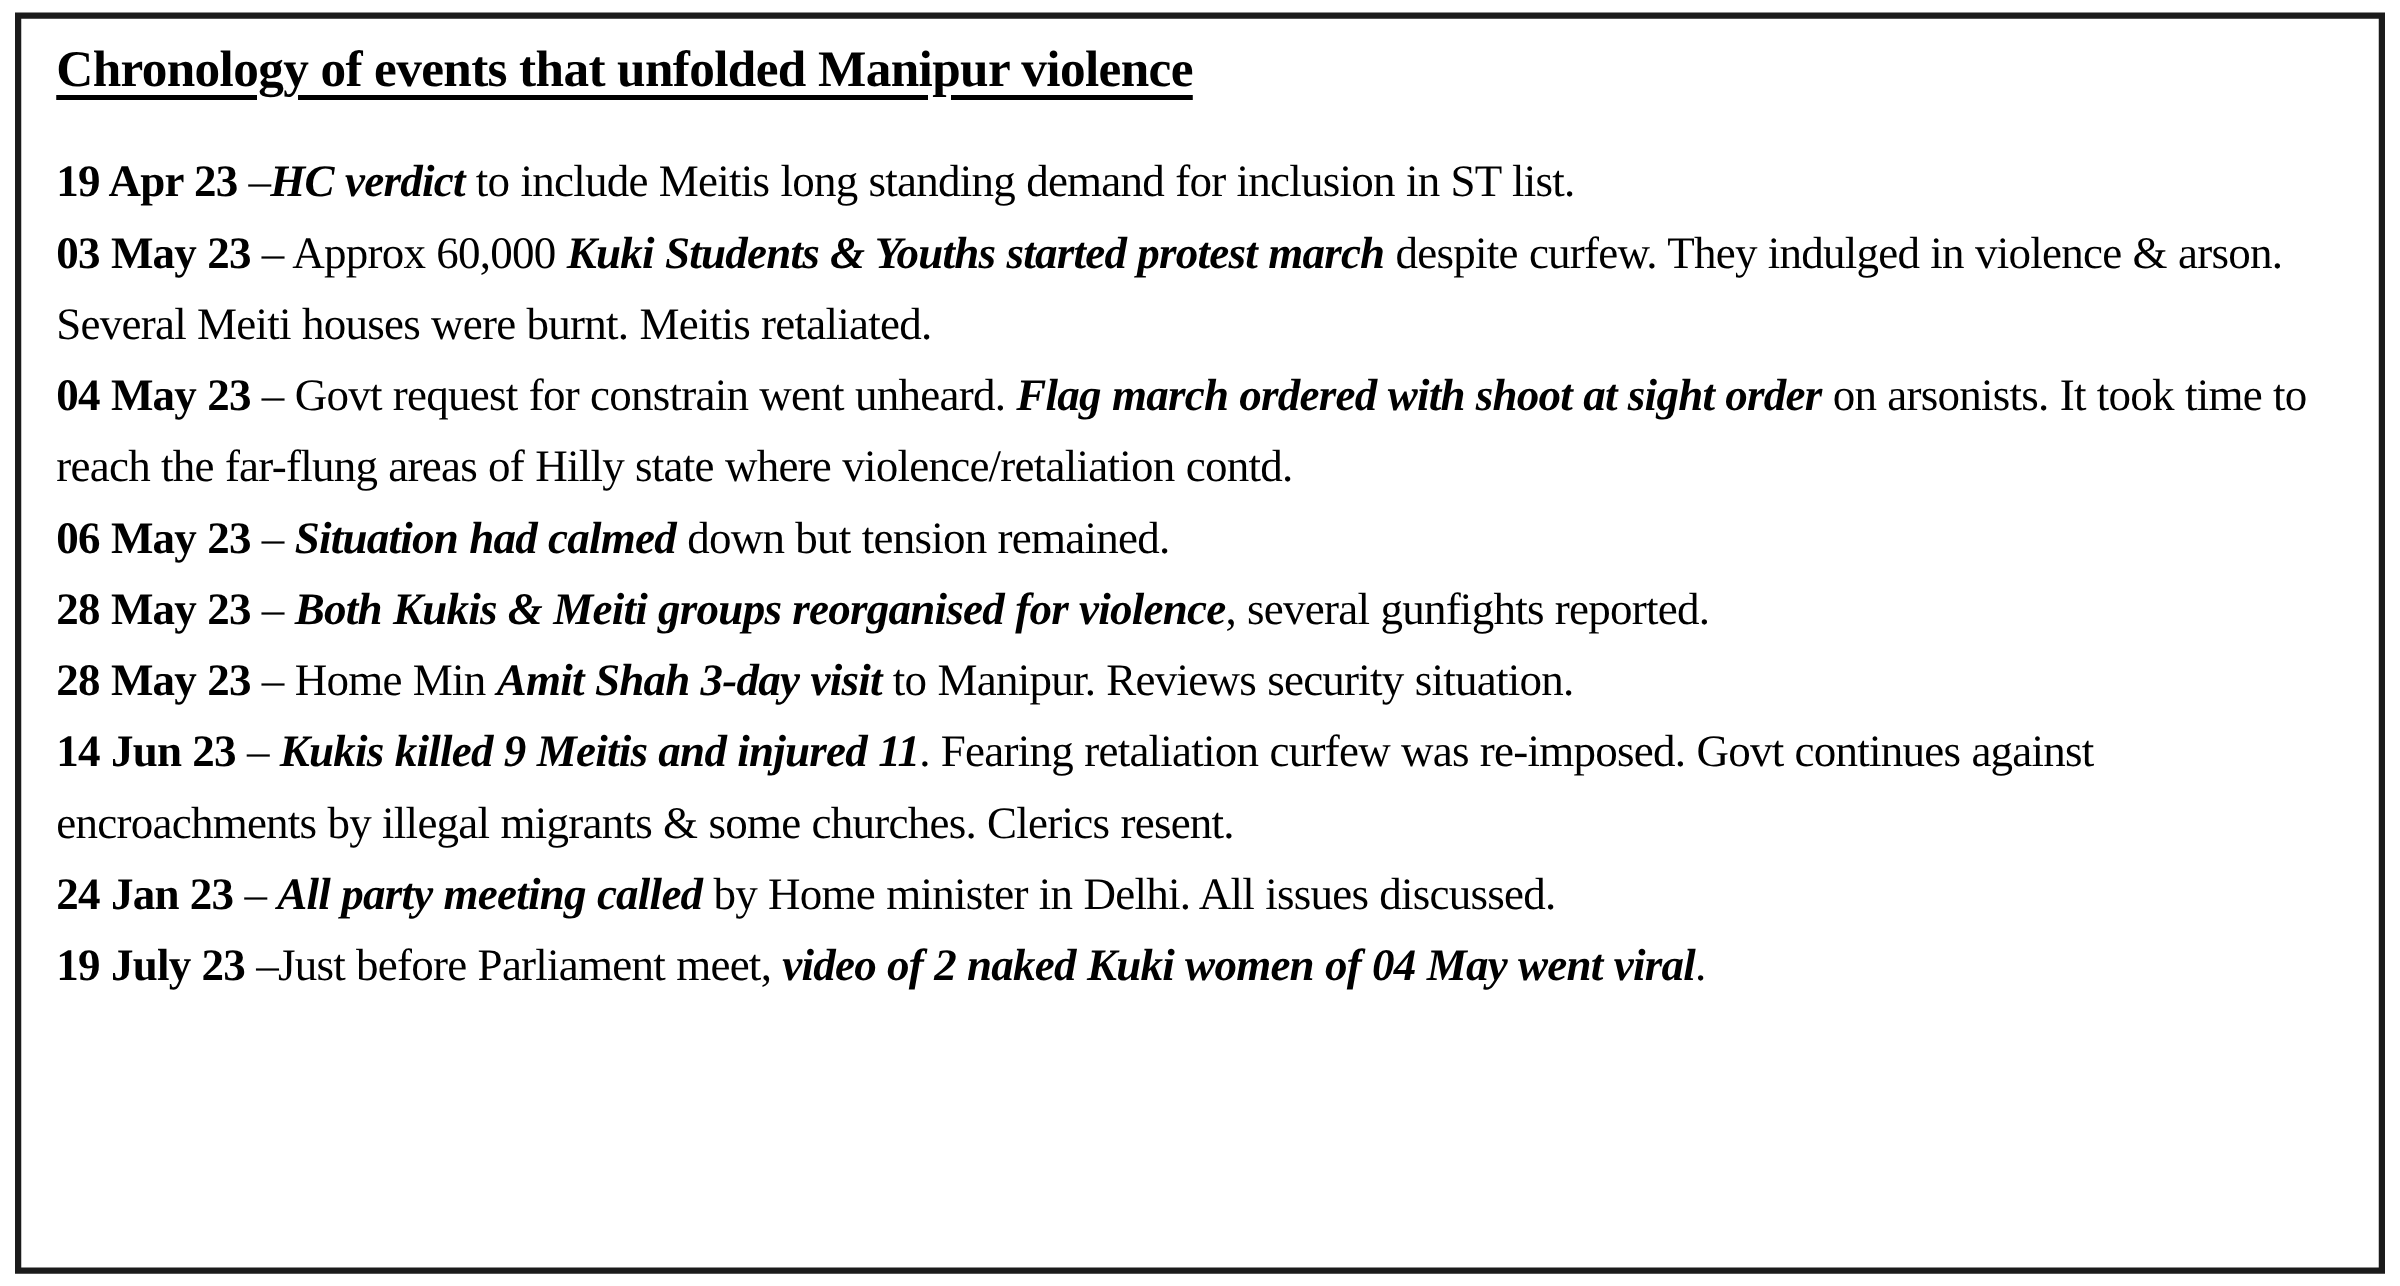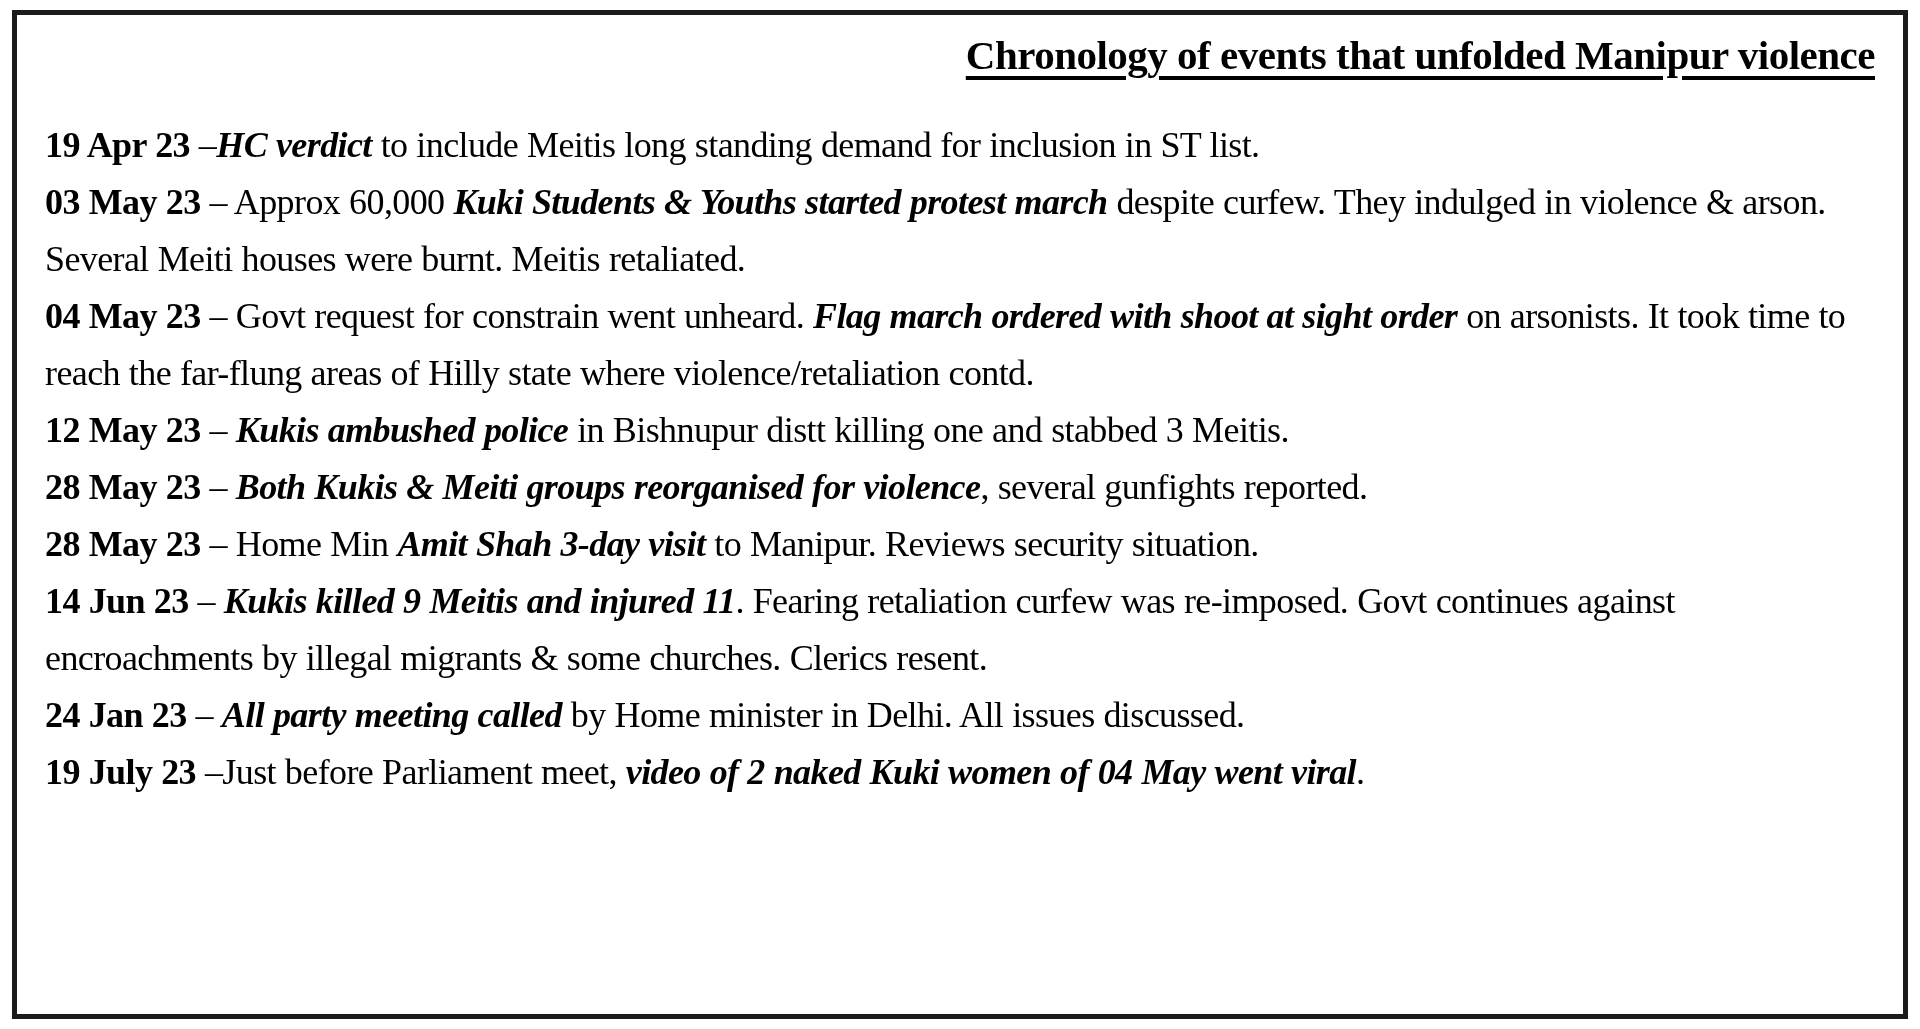--- a/index.html
+++ b/index.html
@@ -19,21 +19,21 @@
   .frame {
     box-sizing: border-box;
     width: 100%;
     height: 100%;
     border: 5px solid #1b1b1b;
     padding: 14px 28px 10px 28px;
     overflow: hidden;
   }
   .doc-title {
     margin: 0 0 36px 0;
-    text-align: right;
+    text-align: left;
     font-size: 41px;
     line-height: 52px;
     font-weight: bold;
     letter-spacing: -0.5px;
   }
   .doc-title .underline {
     text-decoration: underline;
     text-decoration-thickness: 4px;
     text-underline-offset: 7px;
   }
@@ -52,21 +52,21 @@
 </head>
 <body>
 
 <div class="page">
   <div class="frame">
     <h1 class="doc-title"><span class="underline">Chronology of events that unfolded Manipur violence</span></h1>
     <div class="events">
         <p class="event"><span class="run-bold">19 Apr 23</span><span class="run-regular"> –</span><span class="run-bolditalic">HC verdict</span><span class="run-regular"> to include Meitis long standing demand for inclusion in ST list.</span></p>
         <p class="event"><span class="run-bold">03 May 23</span><span class="run-regular"> – Approx 60,000 </span><span class="run-bolditalic">Kuki Students &amp; Youths started protest march</span><span class="run-regular"> despite curfew. They indulged in violence &amp; arson. Several Meiti houses were burnt. Meitis retaliated.</span></p>
         <p class="event"><span class="run-bold">04 May 23</span><span class="run-regular"> – Govt request for constrain went unheard. </span><span class="run-bolditalic">Flag march ordered with shoot at sight order</span><span class="run-regular"> on arsonists. It took time to reach the far-flung areas of Hilly state where violence/retaliation contd.</span></p>
-        <p class="event"><span class="run-bold">12 May 23</span><span class="run-regular"> – </span><span class="run-bolditalic">Kukis ambushed police</span><span class="run-regular"> in Bishnupur distt killing one and stabbed 3 Meitis.</span></p>
+        <p class="event"><span class="run-bold">06 May 23</span><span class="run-regular"> – </span><span class="run-bolditalic">Situation had calmed</span><span class="run-regular"> down but tension remained.</span></p>
         <p class="event"><span class="run-bold">28 May 23</span><span class="run-regular"> – </span><span class="run-bolditalic">Both Kukis &amp; Meiti groups reorganised for violence</span><span class="run-regular">, several gunfights reported.</span></p>
         <p class="event"><span class="run-bold">28 May 23</span><span class="run-regular"> – Home Min </span><span class="run-bolditalic">Amit Shah 3-day visit</span><span class="run-regular"> to Manipur. Reviews security situation.</span></p>
         <p class="event"><span class="run-bold">14 Jun 23</span><span class="run-regular"> – </span><span class="run-bolditalic">Kukis killed 9 Meitis and injured 11</span><span class="run-regular">. Fearing retaliation curfew was re-imposed. Govt continues against encroachments by illegal migrants &amp; some churches. Clerics resent.</span></p>
         <p class="event"><span class="run-bold">24 Jan 23</span><span class="run-regular"> – </span><span class="run-bolditalic">All party meeting called</span><span class="run-regular"> by Home minister in Delhi. All issues discussed.</span></p>
         <p class="event"><span class="run-bold">19 July 23</span><span class="run-regular"> –Just before Parliament meet, </span><span class="run-bolditalic">video of 2 naked Kuki women of 04 May went viral</span><span class="run-regular">.</span></p>
       </div>
   </div>
 </div>
 
 </body></html>

